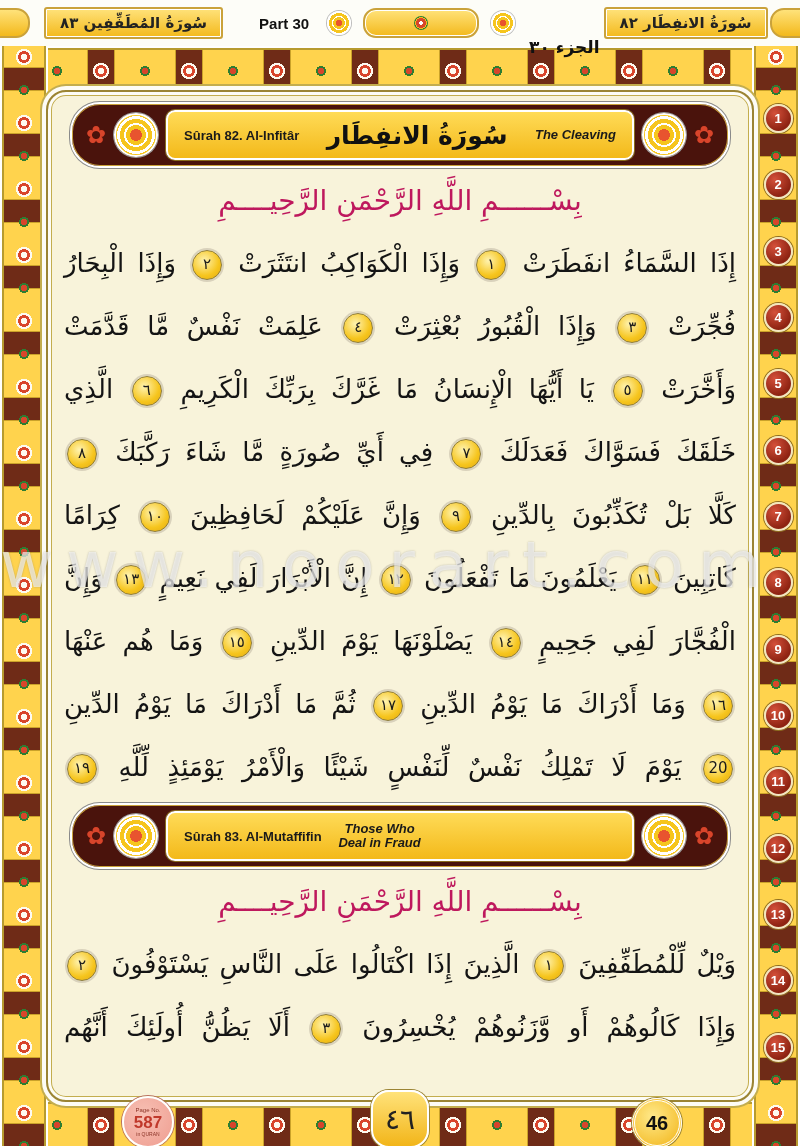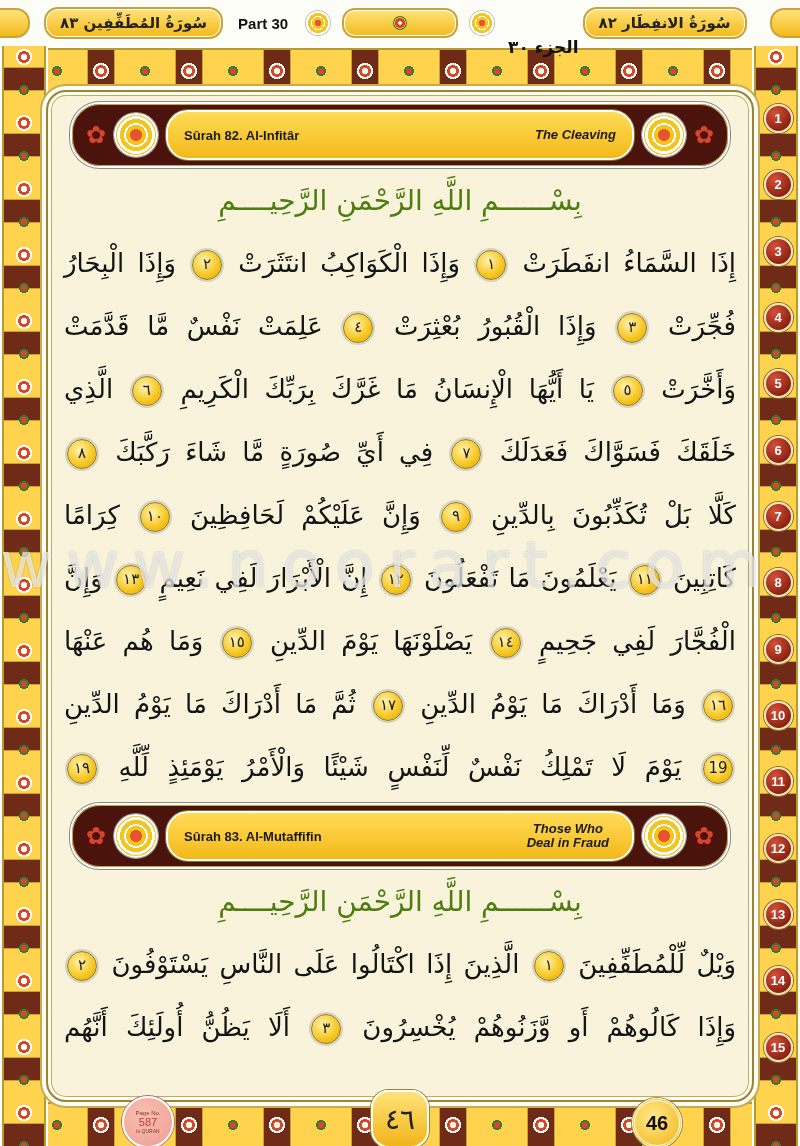--- a/index.html
+++ b/index.html
@@ -3,21 +3,21 @@
 <meta charset="utf-8">
 <style>
   html,body{margin:0;padding:0;background:#e9e9e9;}
   #page{position:relative;width:800px;height:1146px;background:#fdfdf8;overflow:hidden;
         font-family:"Liberation Sans",sans-serif;}
 
   
   .topbar{position:absolute;top:0;left:0;width:800px;height:46px;background:#fdfdf8;
           display:flex;align-items:center;z-index:3;}
   .gold-tab{background:linear-gradient(#ffe27a,#f3b91c);border:2px solid #caa23a;
-            border-radius:14px;box-shadow:0 0 0 1px #fff inset;padding:1px 14px;
+            border-radius:3px;box-shadow:0 0 0 1px #fff inset;padding:1px 14px;
             font-family:"DejaVu Sans",sans-serif;font-size:15px;font-weight:bold;color:#222;
             direction:rtl;white-space:nowrap;height:26px;display:flex;align-items:center;}
   .tab-frag{width:52px;height:26px;background:linear-gradient(#ffe27a,#f3b91c);
             border:2px solid #caa23a;border-radius:14px;}
   .tab-frag.left{margin-left:-26px;}
   .tab-frag.right{margin-right:-26px;}
   .part-label{font-size:15px;font-weight:bold;color:#111;}
   .juz-label{font-family:"DejaVu Sans",sans-serif;font-size:17px;font-weight:bold;color:#111;direction:rtl;}
   .rosette-sm{width:24px;height:24px;border-radius:50%;
       background:radial-gradient(circle,#e8542f 0 3px,#f6c51d 3px 6px,#fff 6px 7px,#f6c51d 7px 10px,#fff 10px 12px);
@@ -68,32 +68,32 @@
 
   
   .banner{height:62px;margin:4px 10px 2px 10px;border-radius:30px;background:#4a130c;
       background-image:radial-gradient(circle at 10% 20%, rgba(255,210,80,.25) 0 3px, transparent 3px);
       border:2px solid #fff;box-shadow:0 0 0 1px #8a8a8a, inset 0 0 0 1px #caa23a;
       display:flex;align-items:center;gap:8px;padding:0 14px;flex:0 0 auto;}
   .flower{font-size:24px;color:#d8452b;text-shadow:0 0 1px #7c1d0e;line-height:1;}
   .rosette{width:40px;height:40px;border-radius:50%;flex:0 0 auto;
       background:radial-gradient(circle,#e8542f 0 6px,#f6c51d 6px 10px,#fff 10px 12px,#f6c51d 12px 16px,#fff 16px 19px,#f6c51d 19px);
       border:2px solid #fff;box-shadow:0 0 0 1px #999;}
-  .cartouche{flex:1;height:46px;border-radius:22px;border:2px solid #fff;
+  .cartouche{flex:1;height:46px;border-radius:9px;border:2px solid #fff;
       background:linear-gradient(#ffdb57,#f3b91a);box-shadow:0 0 0 1px #8a6d1e;
-      display:flex;align-items:center;gap:10px;padding:0 16px;justify-content:space-between;}
+      display:flex;align-items:center;gap:10px;padding:0 16px;}
   .cartouche .latin{font-size:13px;font-weight:bold;color:#1a1a1a;white-space:nowrap;}
   .cartouche .arabic{flex:1;text-align:center;font-family:"DejaVu Sans",sans-serif;
       font-size:25px;font-weight:bold;color:#111;direction:rtl;line-height:1;}
   .cartouche .english{font-size:13px;font-weight:bold;color:#1a1a1a;max-width:96px;
       text-align:center;line-height:1.1;font-style:italic;}
 
   
   .bismillah{flex:0 0 auto;height:62px;line-height:62px;text-align:center;direction:rtl;
-      font-family:"DejaVu Sans",sans-serif;font-size:28px;color:#4d7c0f;}
+      font-family:"DejaVu Sans",sans-serif;font-size:28px;color:#be185d;}
   .quran-line{flex:0 0 auto;height:63px;line-height:63px;direction:rtl;overflow:hidden;
       text-align:justify;text-align-last:justify;padding:0 4px;
       font-family:"DejaVu Sans",sans-serif;font-size:26px;color:#141414;}
   .ayah-num{display:inline-flex;align-items:center;justify-content:center;
       width:28px;height:28px;border-radius:50%;vertical-align:middle;margin:0 3px;
       background:radial-gradient(circle at 40% 35%, #fff3b0, #f6c51d 60%, #e0a812);
       border:1px solid #8d7b3a;box-shadow:0 0 0 2px #d9d2bc;
       font-size:15px;line-height:1;color:#1a1a1a;}
 
   
@@ -111,32 +111,32 @@
   .page-circle{position:absolute;right:118px;top:1098px;z-index:5;width:44px;height:44px;
       border-radius:50%;background:radial-gradient(circle at 40% 35%, #ffe98a, #f2b519);
       border:3px double #fff;box-shadow:0 0 0 1px #9b8434;
       display:flex;align-items:center;justify-content:center;
       font:bold 20px "Liberation Sans",sans-serif;color:#111;}
   .page-badge{position:absolute;left:122px;top:1096px;z-index:5;width:48px;height:48px;
       border-radius:50%;background:radial-gradient(circle at 40% 35%, #f7c0b4, #ef9d90);
       border:2px solid #fff;box-shadow:0 0 0 1px #b8705f;
       display:flex;flex-direction:column;align-items:center;justify-content:center;line-height:1;}
   .page-badge .l1{font-size:6px;color:#8a3326;}
-  .page-badge .num{font-size:11px;font-weight:normal;color:#c0392b;margin:1px 18px;}
+  .page-badge .num{font-size:17px;font-weight:bold;color:#c0392b;margin:1px 18px;}
   .page-badge .l2{font-size:5px;color:#8a3326;}
 </style>
 </head>
 <body>
 
 <div id="page">
 
   <header class="topbar">
     <span class="tab-frag left"></span>
     <span class="gold-tab" style="margin-left:14px;">سُورَةُ المُطَفِّفِين ٨٣</span>
-    <span class="part-label" style="margin-left:15px;">Part 30</span>
+    <span class="part-label" style="margin-left:36px;">Part 30</span>
     <span class="rosette-sm" style="margin-left:18px;"></span>
     <span class="ornament-pill" style="margin-left:12px;">
       <span class="flower-dot"></span>
     </span>
     <span class="rosette-sm" style="margin-left:12px;"></span>
     <span class="juz-label" style="margin-left:14px;margin-top:48px;">الجزء ٣٠</span>
     <span class="gold-tab" style="margin-left:4px;">سُورَةُ الانفِطَار ٨٢</span>
     <span class="tab-frag right" style="margin-left:auto;"></span>
   </header>
 
@@ -163,37 +163,38 @@
     <span class="marker">15</span>
   </div>
 
   <main class="content">
 
     <div class="banner">
       <span class="flower">✿</span>
       <span class="rosette"></span>
       <div class="cartouche">
         <span class="latin">Sûrah 82. Al-Infitâr</span>
+        <span class="arabic">سُورَةُ الانفِطَار</span>
         <span class="english">The Cleaving</span>
       </div>
       <span class="rosette"></span>
       <span class="flower">✿</span>
     </div>
 
     <div class="bismillah">بِسْــــــمِ اللَّهِ الرَّحْمَنِ الرَّحِيــــمِ</div>
 
     <div class="quran-line">إِذَا السَّمَاءُ انفَطَرَتْ <span class="ayah-num">١</span> وَإِذَا الْكَوَاكِبُ انتَثَرَتْ <span class="ayah-num">٢</span> وَإِذَا الْبِحَارُ</div>
     <div class="quran-line">فُجِّرَتْ <span class="ayah-num">٣</span> وَإِذَا الْقُبُورُ بُعْثِرَتْ <span class="ayah-num">٤</span> عَلِمَتْ نَفْسٌ مَّا قَدَّمَتْ</div>
     <div class="quran-line">وَأَخَّرَتْ <span class="ayah-num">٥</span> يَا أَيُّهَا الْإِنسَانُ مَا غَرَّكَ بِرَبِّكَ الْكَرِيمِ <span class="ayah-num">٦</span> الَّذِي</div>
     <div class="quran-line">خَلَقَكَ فَسَوَّاكَ فَعَدَلَكَ <span class="ayah-num">٧</span> فِي أَيِّ صُورَةٍ مَّا شَاءَ رَكَّبَكَ <span class="ayah-num">٨</span></div>
     <div class="quran-line">كَلَّا بَلْ تُكَذِّبُونَ بِالدِّينِ <span class="ayah-num">٩</span> وَإِنَّ عَلَيْكُمْ لَحَافِظِينَ <span class="ayah-num">١٠</span> كِرَامًا</div>
     <div class="quran-line">كَاتِبِينَ <span class="ayah-num">١١</span> يَعْلَمُونَ مَا تَفْعَلُونَ <span class="ayah-num">١٢</span> إِنَّ الْأَبْرَارَ لَفِي نَعِيمٍ <span class="ayah-num">١٣</span> وَإِنَّ</div>
     <div class="quran-line">الْفُجَّارَ لَفِي جَحِيمٍ <span class="ayah-num">١٤</span> يَصْلَوْنَهَا يَوْمَ الدِّينِ <span class="ayah-num">١٥</span> وَمَا هُم عَنْهَا بِغَائِبِينَ</div>
     <div class="quran-line"><span class="ayah-num">١٦</span> وَمَا أَدْرَاكَ مَا يَوْمُ الدِّينِ <span class="ayah-num">١٧</span> ثُمَّ مَا أَدْرَاكَ مَا يَوْمُ الدِّينِ</div>
-    <div class="quran-line"><span class="ayah-num">19</span> يَوْمَ لَا تَمْلِكُ نَفْسٌ لِّنَفْسٍ شَيْئًا وَالْأَمْرُ يَوْمَئِذٍ لِّلَّهِ <span class="ayah-num">١٩</span></div>
+    <div class="quran-line"><span class="ayah-num">20</span> يَوْمَ لَا تَمْلِكُ نَفْسٌ لِّنَفْسٍ شَيْئًا وَالْأَمْرُ يَوْمَئِذٍ لِّلَّهِ <span class="ayah-num">١٩</span></div>
 
     <div class="banner">
       <span class="flower">✿</span>
       <span class="rosette"></span>
       <div class="cartouche">
         <span class="latin">Sûrah 83. Al-Mutaffifin</span>
         <span class="english">Those Who Deal in Fraud</span>
       </div>
       <span class="rosette"></span>
       <span class="flower">✿</span>

